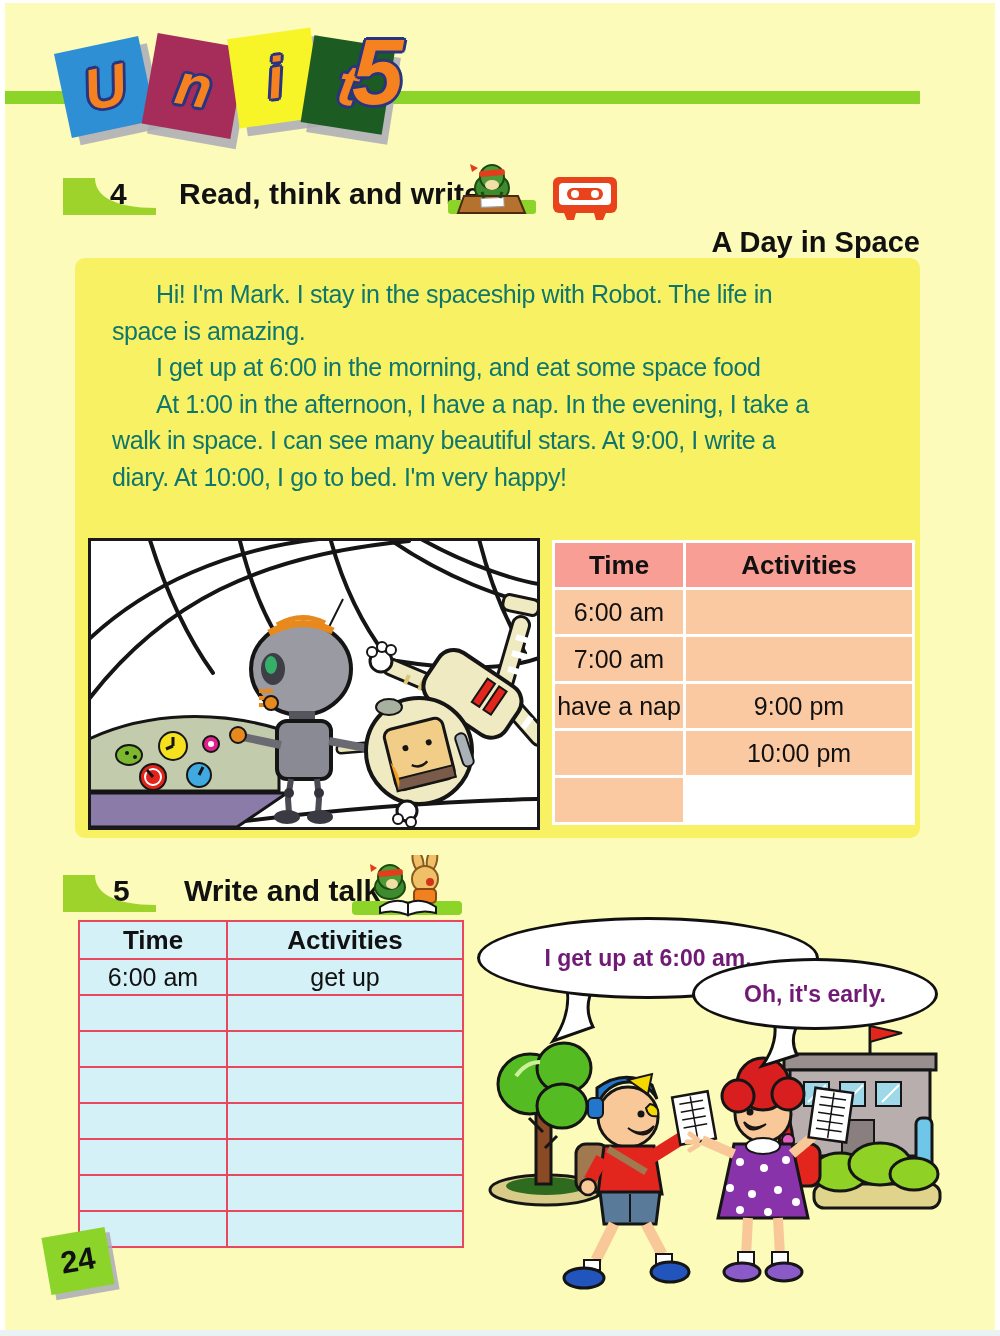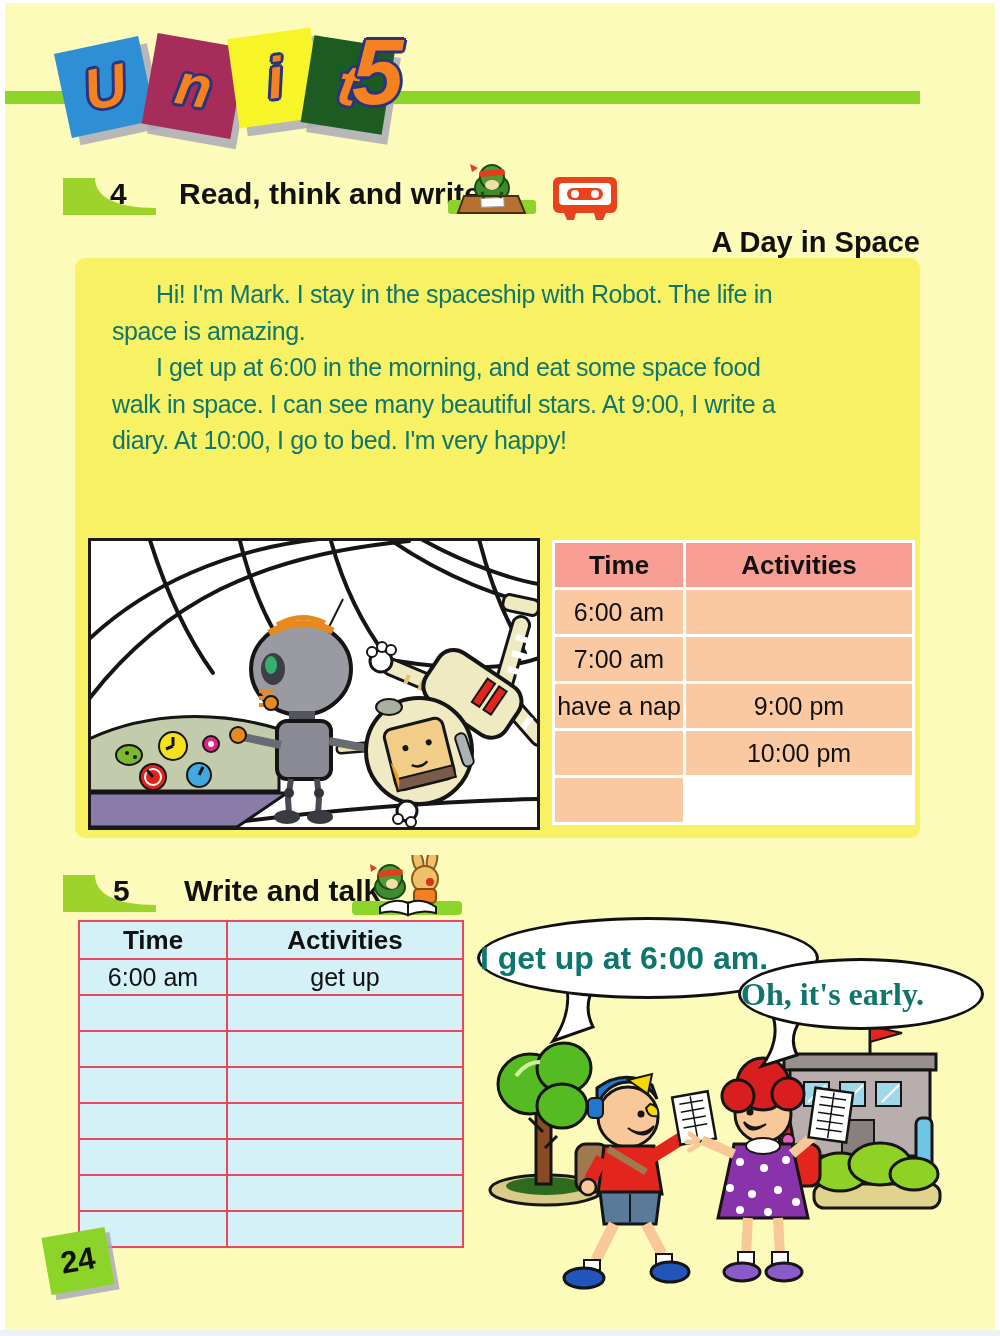--- a/index.html
+++ b/index.html
@@ -68,24 +68,24 @@
   
   .write-table { position:absolute; left:78px; top:920px; border-collapse:collapse; }
   .write-table td { border:2px solid #E9475F; background:#D4F1F7; text-align:center;
                     font-size:25px; color:#111; height:36px; }
   .write-table .c1 { width:148px; }
   .write-table .c2 { width:236px; }
   .write-table tr.hdr td { font-weight:700; font-size:26px; height:38px; }
 
   
   .bubble { position:absolute; background:#ffffff; border:3px solid #111; border-radius:50%;
-            display:flex; align-items:center; z-index:3;
-            font-weight:700; font-size:32px; color:#0f766e; }
+            display:flex; align-items:center; justify-content:center; z-index:3;
+            font-weight:700; font-size:23px; color:#701a75; }
   .bubble-1 { left:477px; top:917px; width:342px; height:82px; }
-  .bubble-2 { left:738px; top:958px; width:246px; height:72px;font-family:Liberation Serif, serif; }
+  .bubble-2 { left:692px; top:958px; width:246px; height:72px; }
   .tail { position:absolute; z-index:2; }
 
   
   .scene { position:absolute; left:478px; top:1022px; }
   .page-num { position:absolute; left:46px; top:1232px; width:64px; height:58px;
               background:#8CD42A; transform:rotate(-10deg);
               box-shadow:4px 6px 0 rgba(170,170,182,.85);
               display:flex; align-items:center; justify-content:center;
               font-weight:700; font-size:31px; color:#111; z-index:4; }
 </style>
@@ -139,20 +139,21 @@
     <path d="M42,37 l2,7 h7 l3,-7 z" fill="#E8431A"></path>
   </svg>
 
   <div class="reading-title">A Day in Space</div>
   <div class="panel"></div>
 
   <div class="passage">
     <div class="pline indent">Hi! I'm Mark. I stay in the spaceship with Robot. The life in</div>
     <div class="pline">space is amazing.</div>
     <div class="pline indent">I get up at 6:00 in the morning, and eat some space food</div>
+    <div class="pline indent">At 1:00 in the afternoon, I have a nap. In the evening, I take a</div>
     <div class="pline">walk in space. I can see many beautiful stars. At 9:00, I write a</div>
     <div class="pline">diary. At 10:00, I go to bed. I'm very happy!</div>
   </div>
 
   <div class="figure-box">
     <svg width="446" height="286" viewBox="0 0 446 286">
       <g stroke="#151515" stroke-width="4" fill="none" stroke-linecap="round">
         <path d="M-8,166 C 70,60 170,14 318,0"></path>
         <path d="M-8,104 C 55,42 140,8 228,-2"></path>
         <path d="M58,-4 C 74,48 96,96 122,132"></path>

